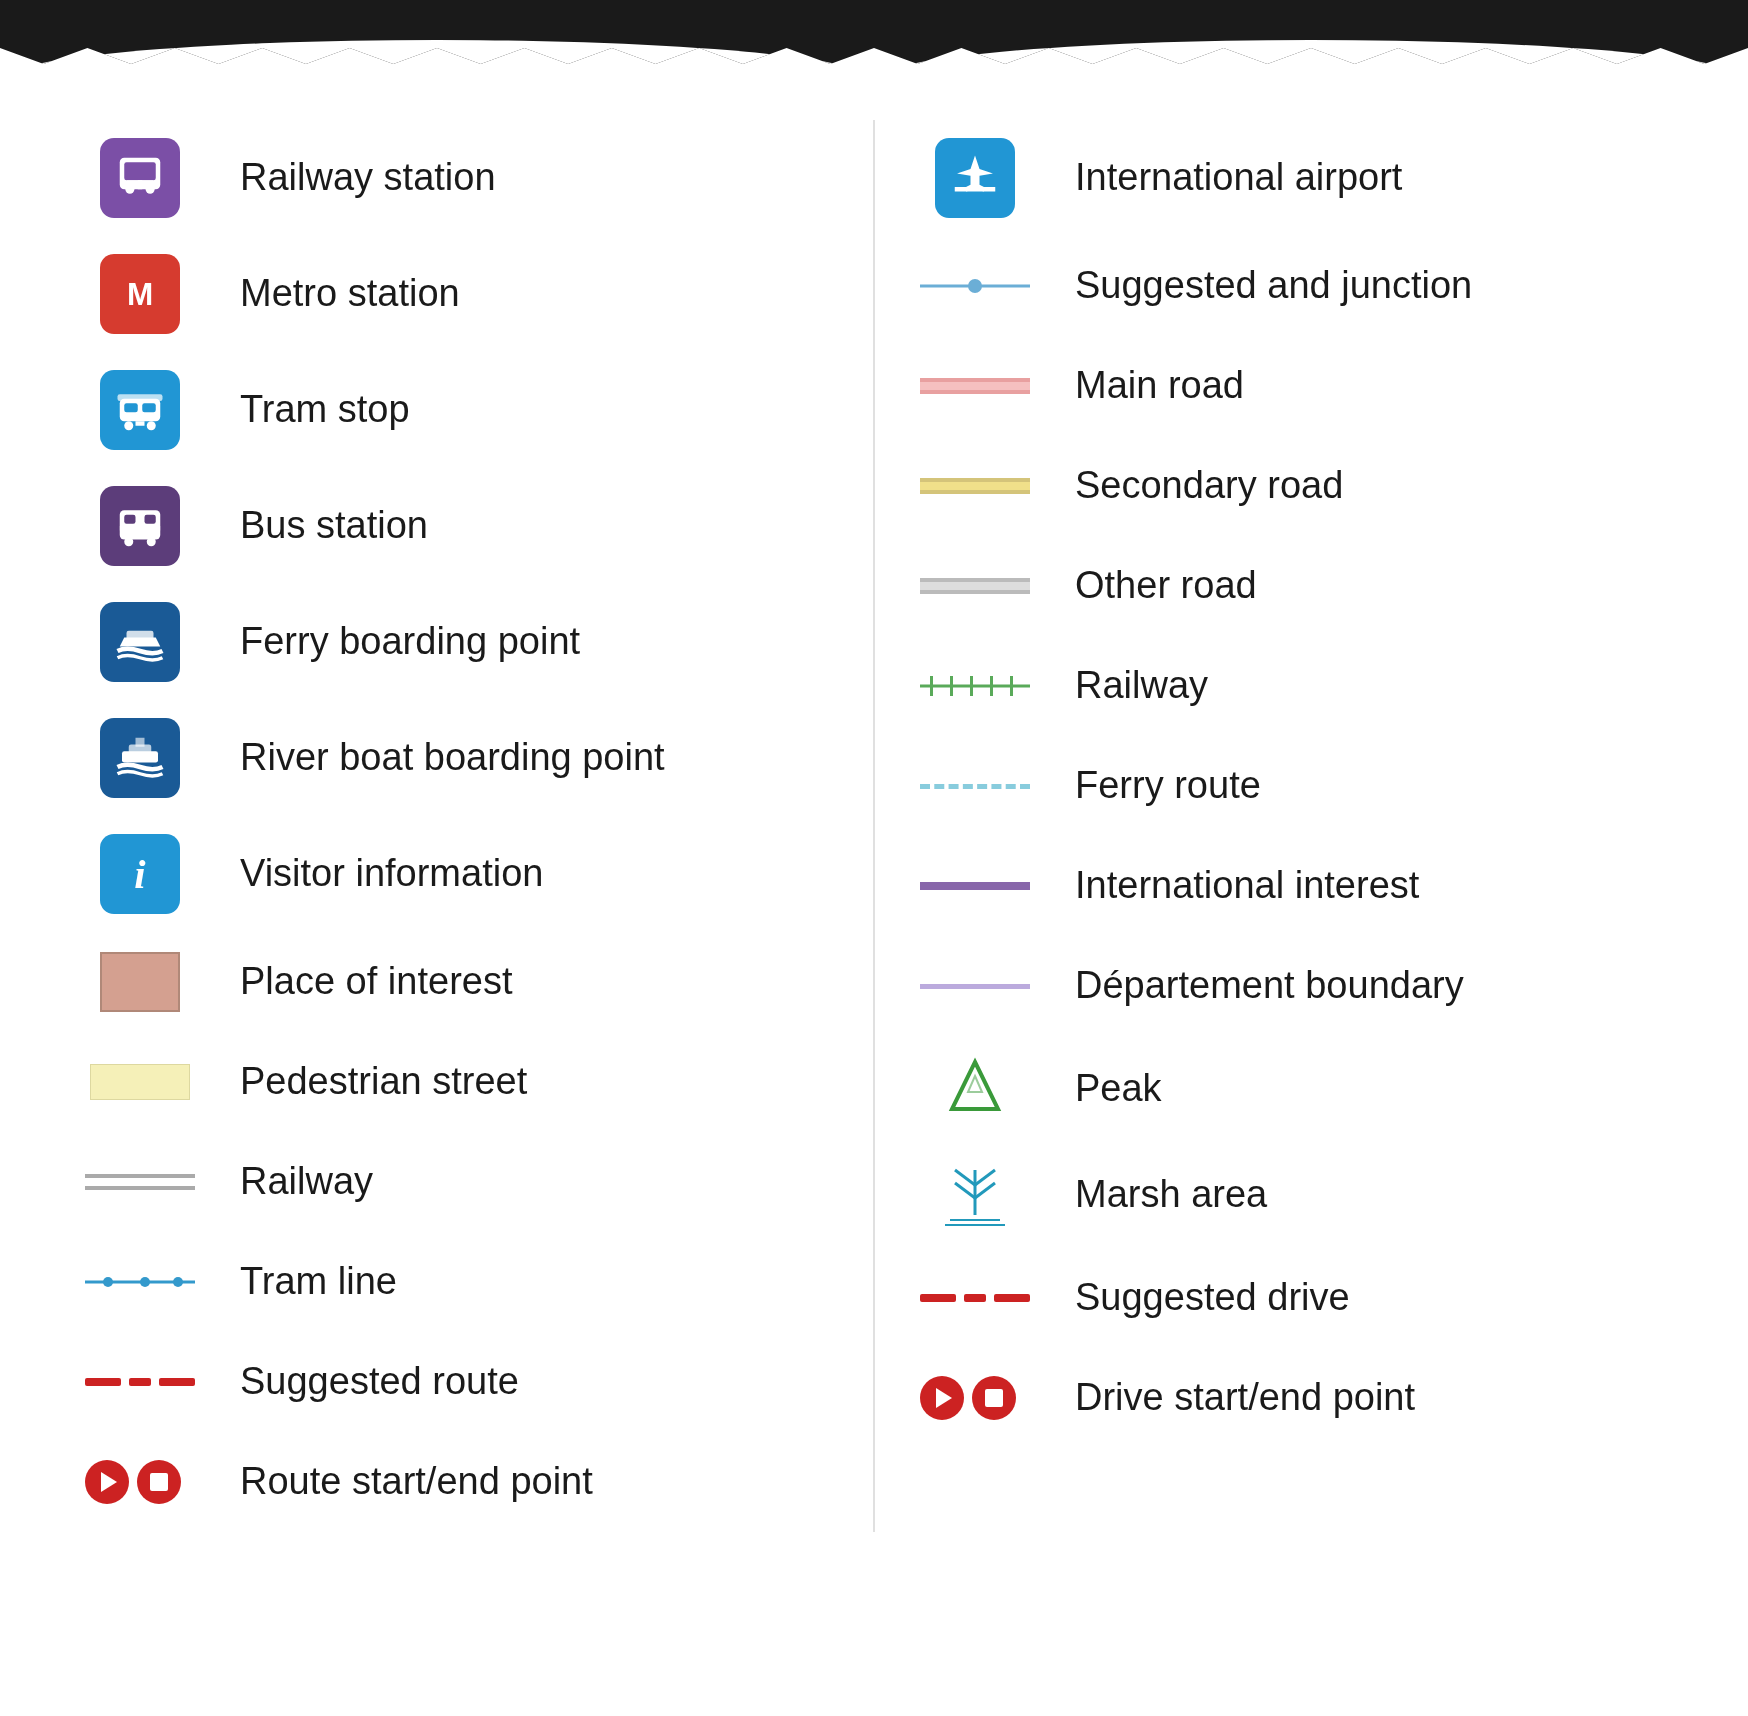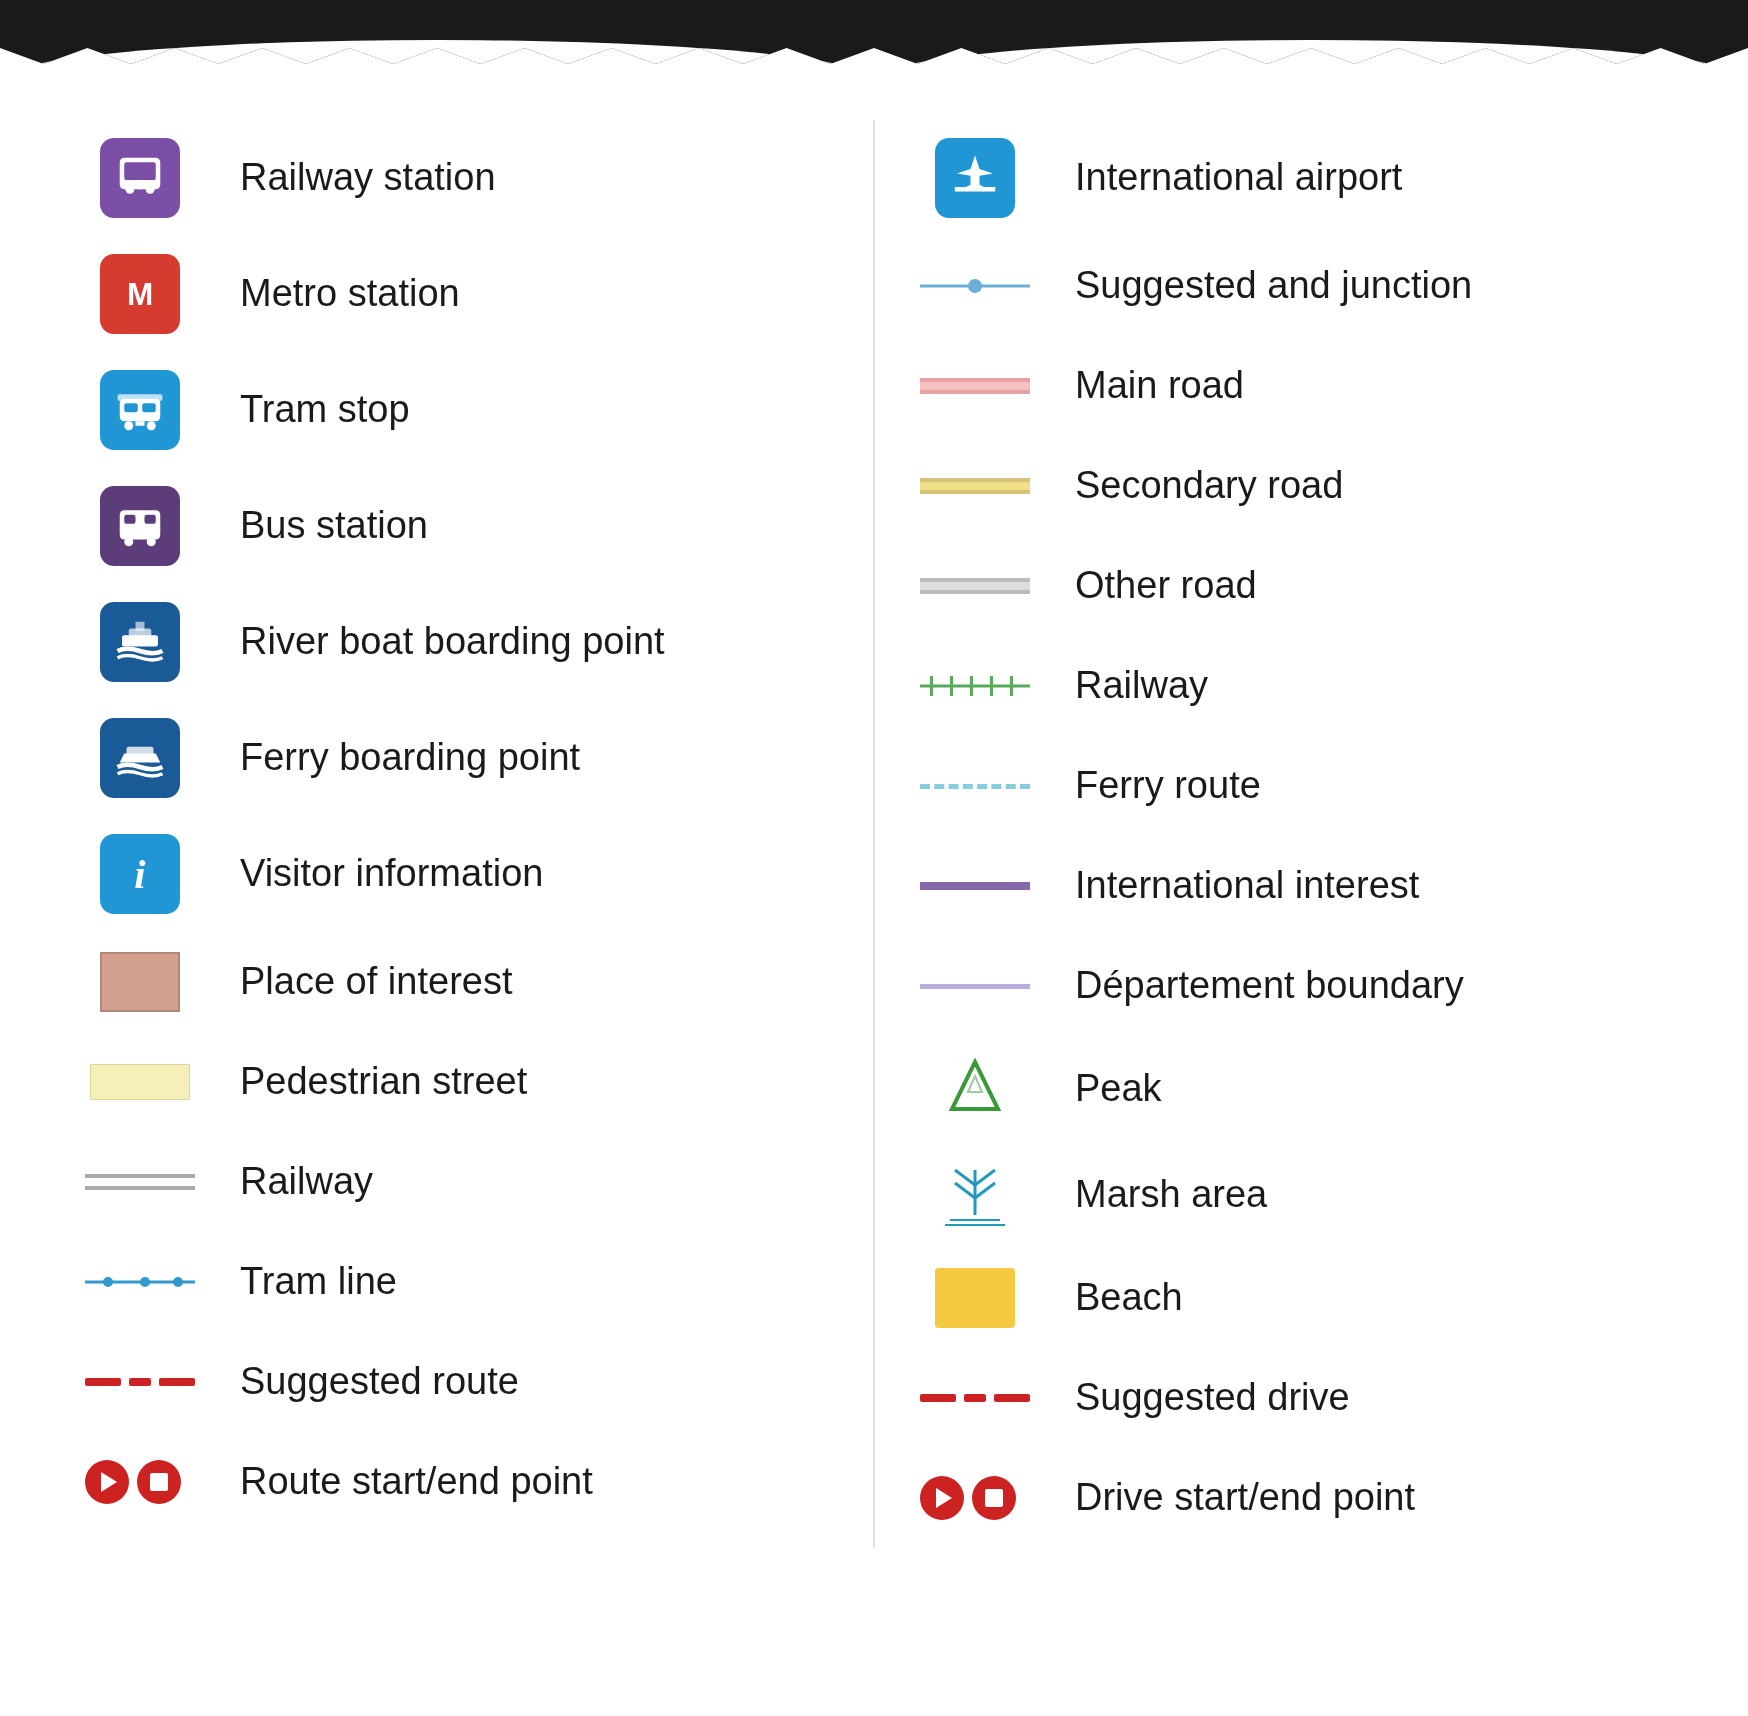--- a/index.html
+++ b/index.html
@@ -392,43 +392,43 @@
           </svg>
         </div>
       </div>
       <span class="item-label">Bus station</span>
     </div>
 
     <div class="legend-item">
       <div class="icon-container">
         <div class="icon-box icon-dark-blue">
           <svg viewBox="0 0 24 24">
+            <path d="M3 14 L5 10 L19 10 L21 14 Z" fill="white"></path>
+            <rect x="6" y="7" width="12" height="4" rx="1" fill="white" opacity="0.8"></rect>
+            <path d="M2 16 Q6 14 12 16 Q18 18 22 16" stroke="white" stroke-width="2" fill="none"></path>
+            <path d="M2 19 Q6 17 12 19 Q18 21 22 19" stroke="white" stroke-width="1.5" fill="none"></path>
+          </svg>
+        </div>
+      </div>
+      <span class="item-label">Ferry boarding point</span>
+    </div>
+
+    <div class="legend-item">
+      <div class="icon-container">
+        <div class="icon-box icon-dark-blue">
+          <svg viewBox="0 0 24 24">
             <rect x="4" y="9" width="16" height="5" rx="1" fill="white"></rect>
             <rect x="7" y="6" width="10" height="4" rx="1" fill="white" opacity="0.7"></rect>
             <rect x="10" y="3" width="4" height="4" fill="white" opacity="0.6"></rect>
             <path d="M2 16 Q6 14 12 16 Q18 18 22 16" stroke="white" stroke-width="2" fill="none"></path>
             <path d="M2 19 Q6 17 12 19 Q18 21 22 19" stroke="white" stroke-width="1.5" fill="none"></path>
           </svg>
         </div>
       </div>
       <span class="item-label">River boat boarding point</span>
-    </div>
-
-    <div class="legend-item">
-      <div class="icon-container">
-        <div class="icon-box icon-dark-blue">
-          <svg viewBox="0 0 24 24">
-            <path d="M3 14 L5 10 L19 10 L21 14 Z" fill="white"></path>
-            <rect x="6" y="7" width="12" height="4" rx="1" fill="white" opacity="0.8"></rect>
-            <path d="M2 16 Q6 14 12 16 Q18 18 22 16" stroke="white" stroke-width="2" fill="none"></path>
-            <path d="M2 19 Q6 17 12 19 Q18 21 22 19" stroke="white" stroke-width="1.5" fill="none"></path>
-          </svg>
-        </div>
-      </div>
-      <span class="item-label">Ferry boarding point</span>
     </div>
 
     <div class="legend-item">
       <div class="icon-container">
         <div class="icon-box icon-info-blue">
           <svg viewBox="0 0 24 24">
             <text x="12" y="18" text-anchor="middle" font-size="18" font-style="italic" font-weight="bold" fill="white" font-family="Georgia, serif">i</text>
           </svg>
         </div>
       </div>
@@ -604,26 +604,20 @@
           <line x1="40" y1="25" x2="60" y2="10" stroke="#2299bb" stroke-width="3"></line>
           <line x1="40" y1="38" x2="20" y2="23" stroke="#2299bb" stroke-width="3"></line>
           <line x1="40" y1="38" x2="60" y2="23" stroke="#2299bb" stroke-width="3"></line>
           <line x1="15" y1="60" x2="65" y2="60" stroke="#2299bb" stroke-width="2"></line>
           <line x1="10" y1="65" x2="70" y2="65" stroke="#2299bb" stroke-width="2"></line>
         </svg>
       </div>
       <span class="item-label">Marsh area</span>
     </div>
 
-    <div class="legend-item">
-      <div class="icon-container">
-        <div class="beach-box"></div>
-      </div>
-      <span class="item-label">Beach</span>
-    </div>
 
     <div class="legend-item">
       <div class="icon-container">
         <div class="suggested-route">
           <div class="route-dash route-dash-long"></div>
           <div class="route-dash route-dash-short"></div>
           <div class="route-dash route-dash-long"></div>
         </div>
       </div>
       <span class="item-label">Suggested drive</span>

